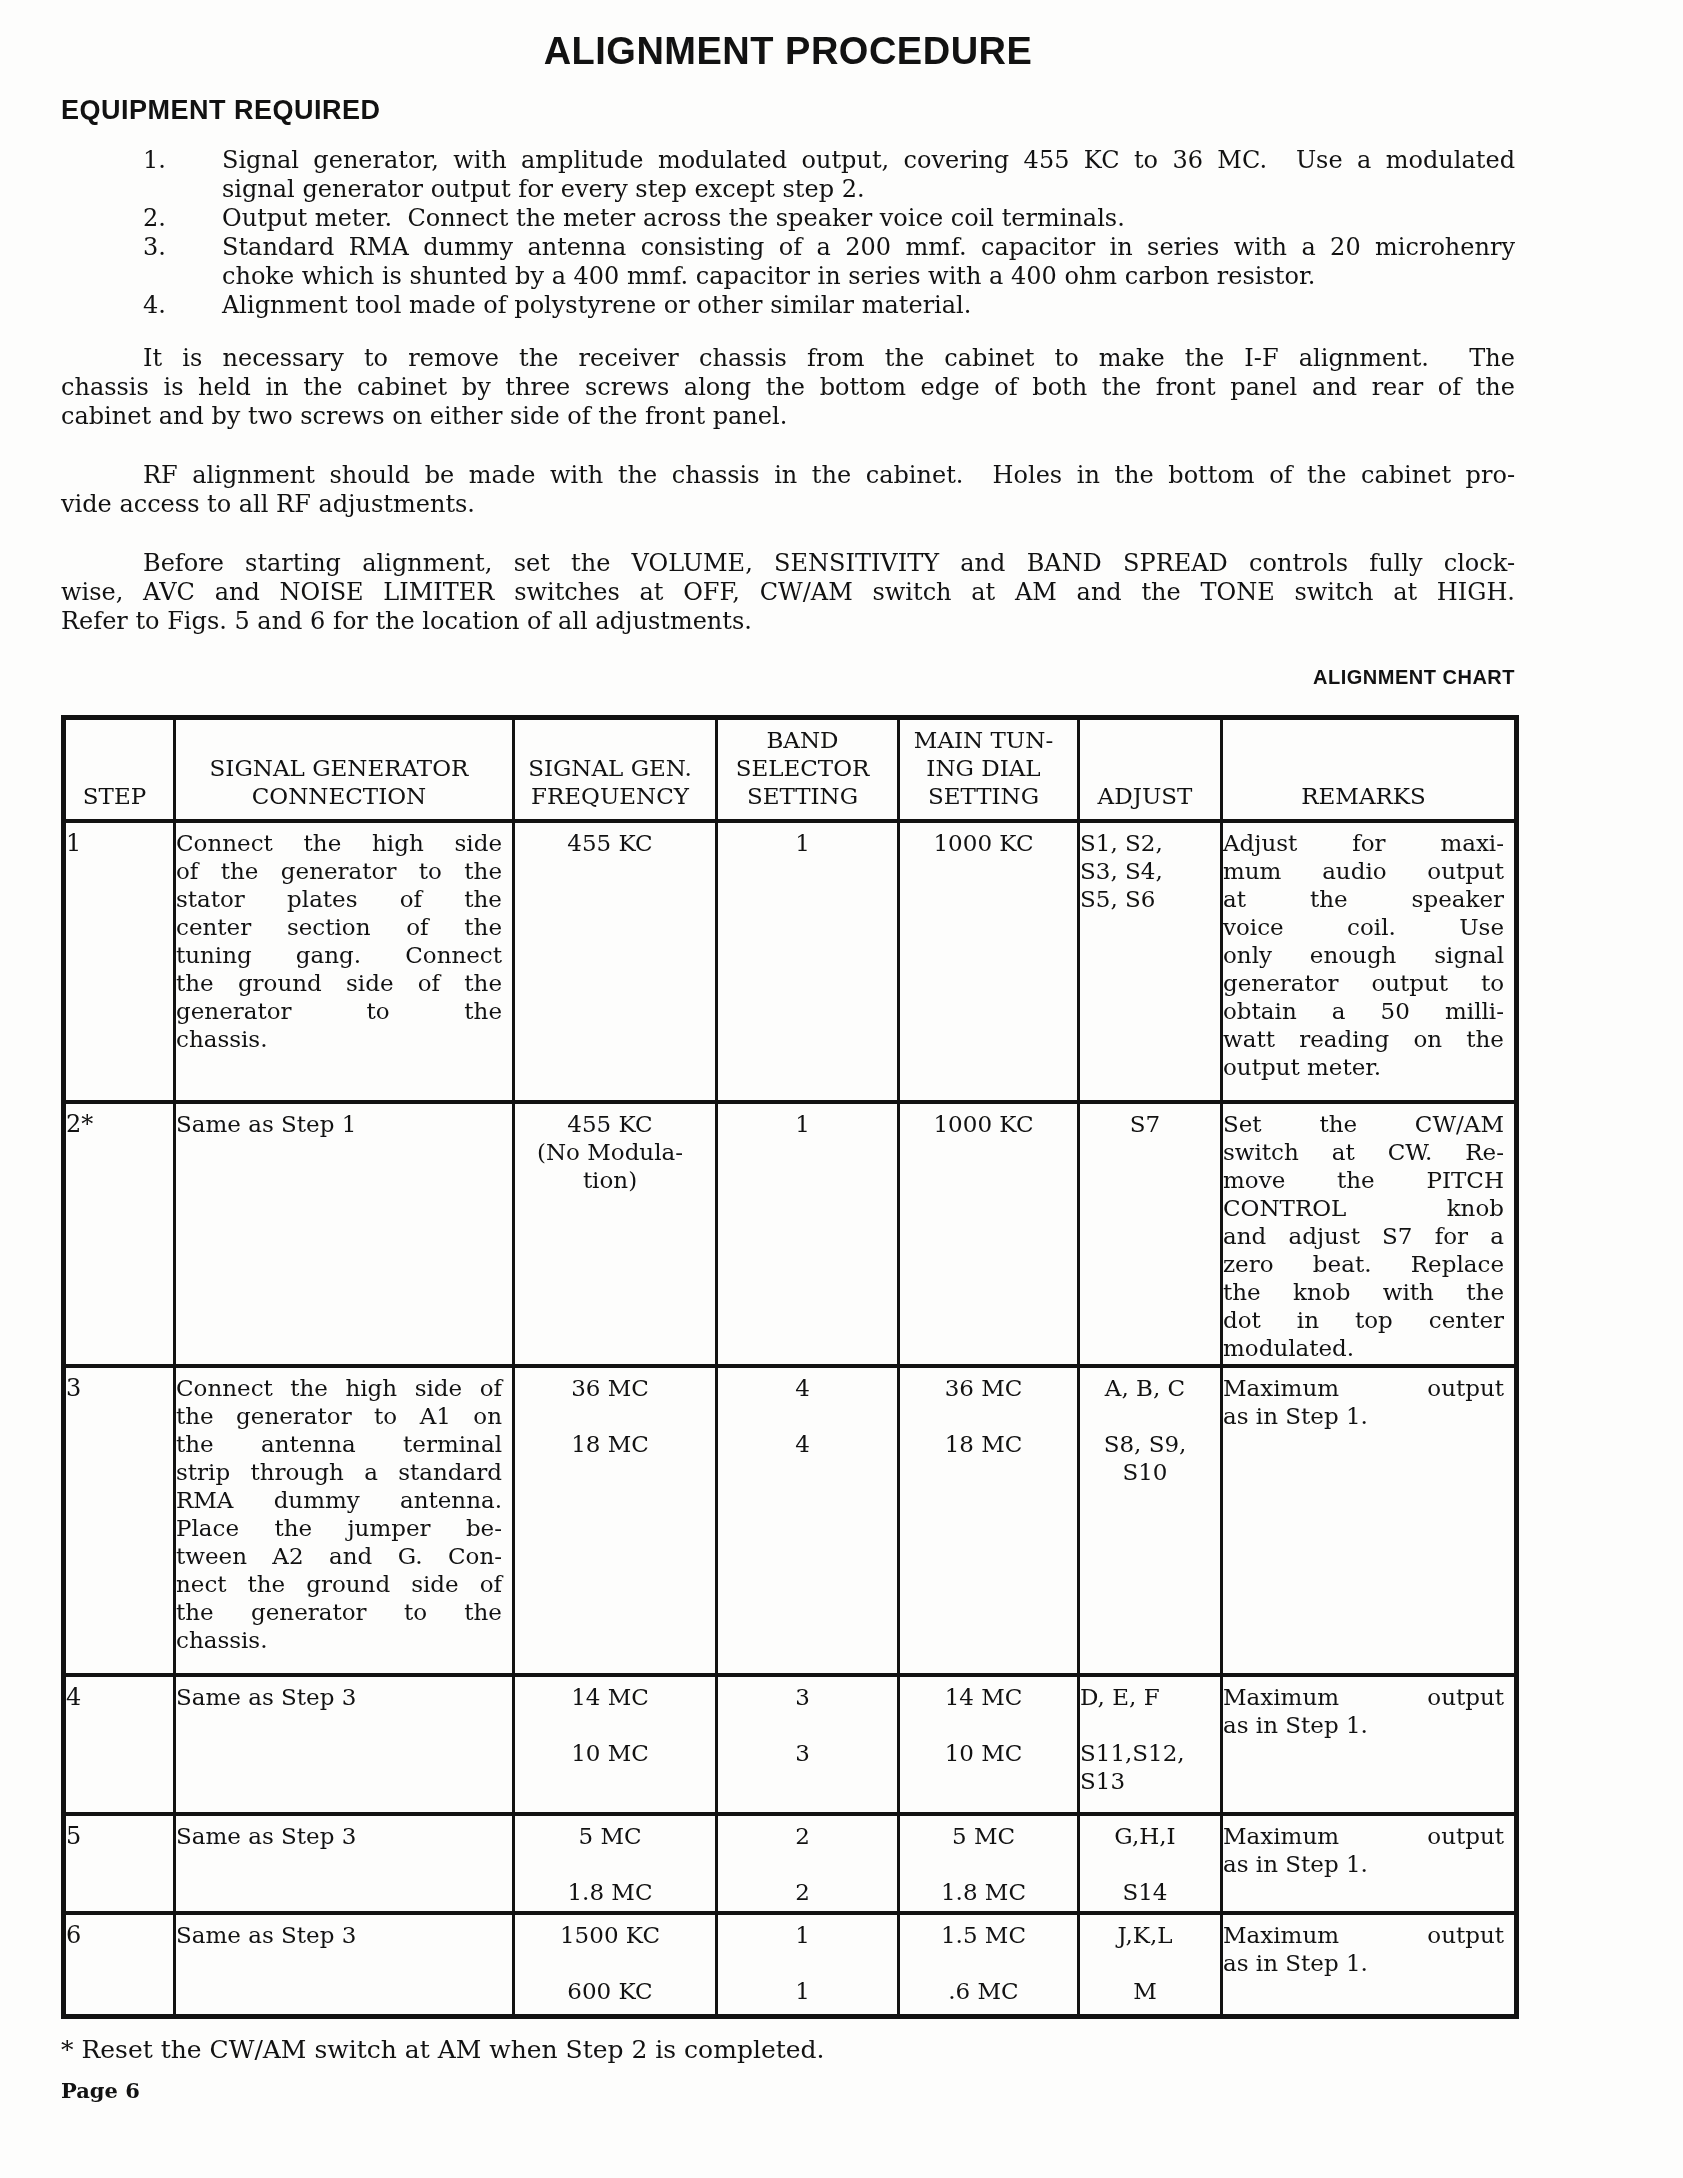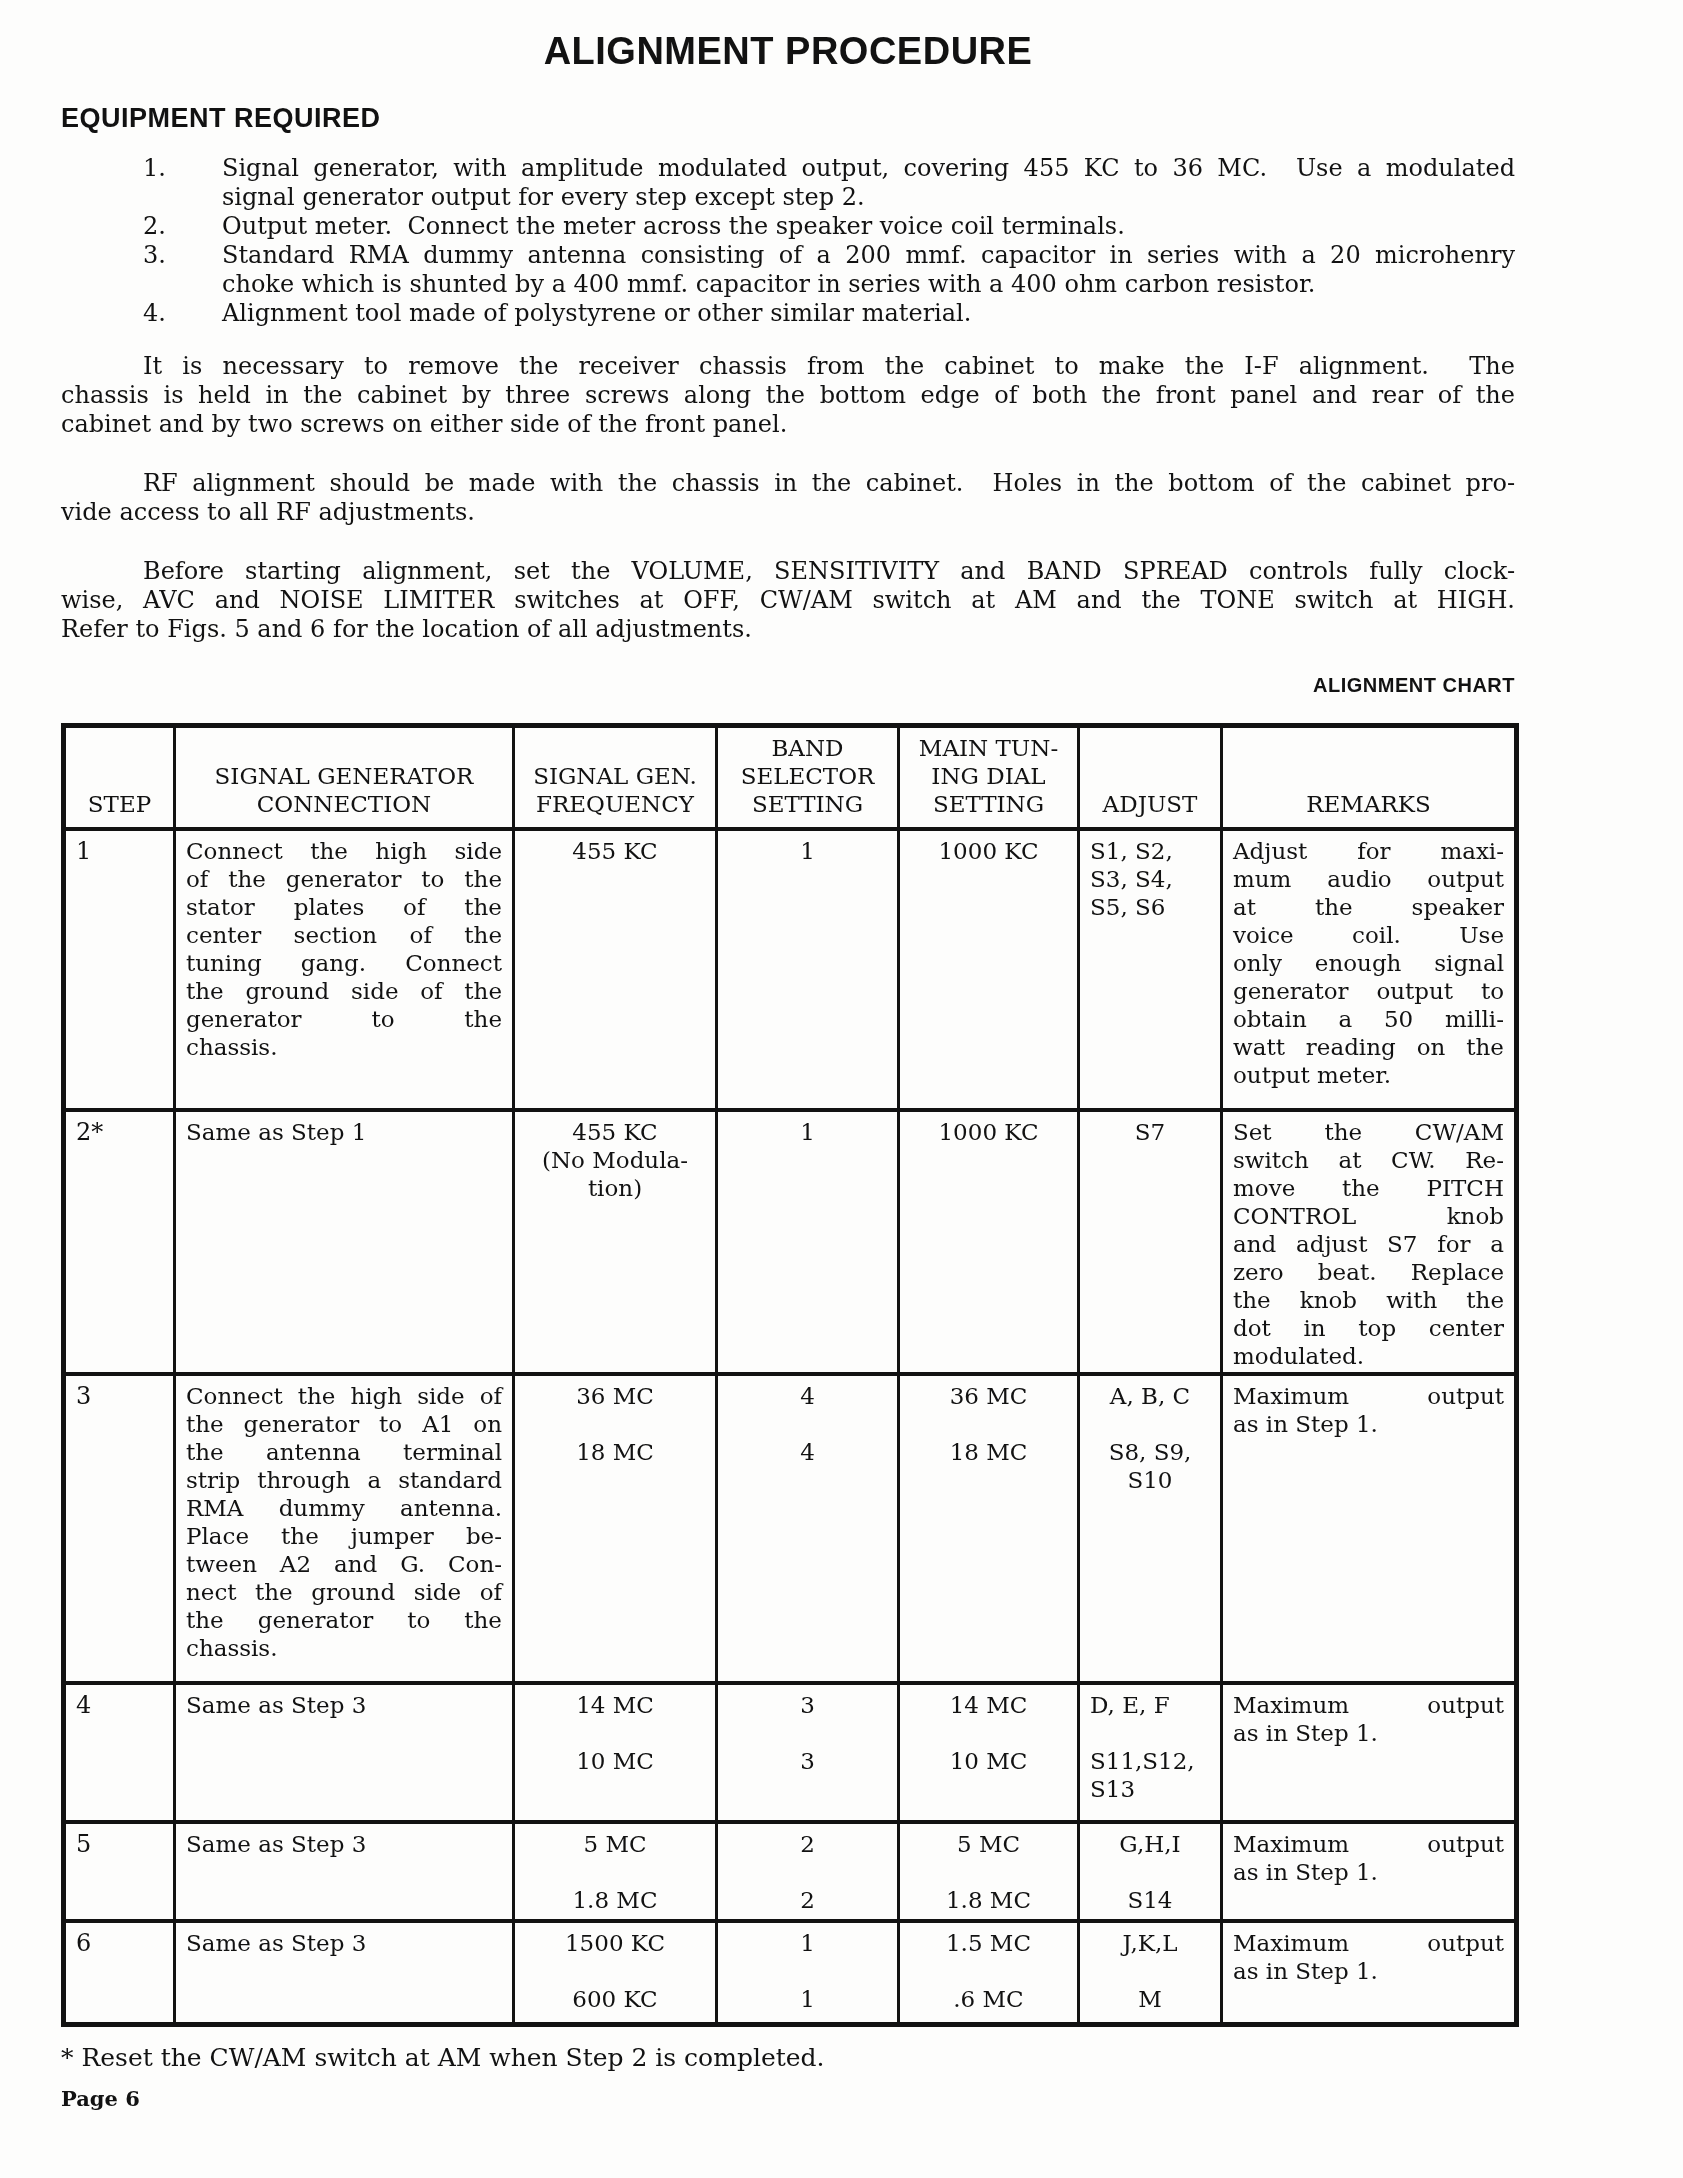--- a/index.html
+++ b/index.html
@@ -10,21 +10,21 @@
     -webkit-font-smoothing:antialiased;
   }
   .content{padding:0 168px 0 61px;}
   .doc-title{
     font-family:"Liberation Sans", sans-serif;font-weight:bold;
     font-size:38px;letter-spacing:0.5px;text-align:center;
     margin-top:30px;
   }
   .sec-heading{
     font-family:"Liberation Sans", sans-serif;font-weight:bold;
-    font-size:27px;letter-spacing:0.5px;margin-top:30px;
+    font-size:27px;letter-spacing:0.5px;margin-top:22px;
   }
   .eq-list{margin-top:20px;font-size:24px;line-height:29px;}
   .eq-item{display:flex;}
   .eq-num{width:39px;margin-left:82px;flex:none;}
   .eq-body{flex:1;min-width:0;margin-left:40px;}
   .line{white-space:pre-wrap;}
   .j{text-align:justify;text-align-last:justify;}
   .para{font-size:24px;line-height:29px;margin-top:24px;}
   .para.pspace{margin-top:30px;}
   .ind{text-indent:82px;}
@@ -34,21 +34,21 @@
   }
   table.chart{
     border-collapse:collapse;table-layout:fixed;
     width:1452px;margin-top:26px;
     font-size:23px;line-height:28px;
     border:5px solid #121212;
   }
   .chart td,.chart th{
     border:3px solid #121212;
     border-top-width:4px;border-bottom-width:4px;
-    vertical-align:top;padding:6px 10px 2px 10px;
+    vertical-align:top;padding:6px 10px 2px 0;
     overflow:hidden;
   }
   .chart th{
     vertical-align:bottom;text-align:center;
     white-space:pre-line;font-weight:normal;padding-bottom:9px;
   }
   tr.hrow{height:103px;}
   tr.r0{height:281px;} tr.r1{height:261px;} tr.r2{height:309px;}
   tr.r3{height:139px;} tr.r4{height:99px;} tr.r5{height:103px;}
   .cell-pre{white-space:pre-line;}

